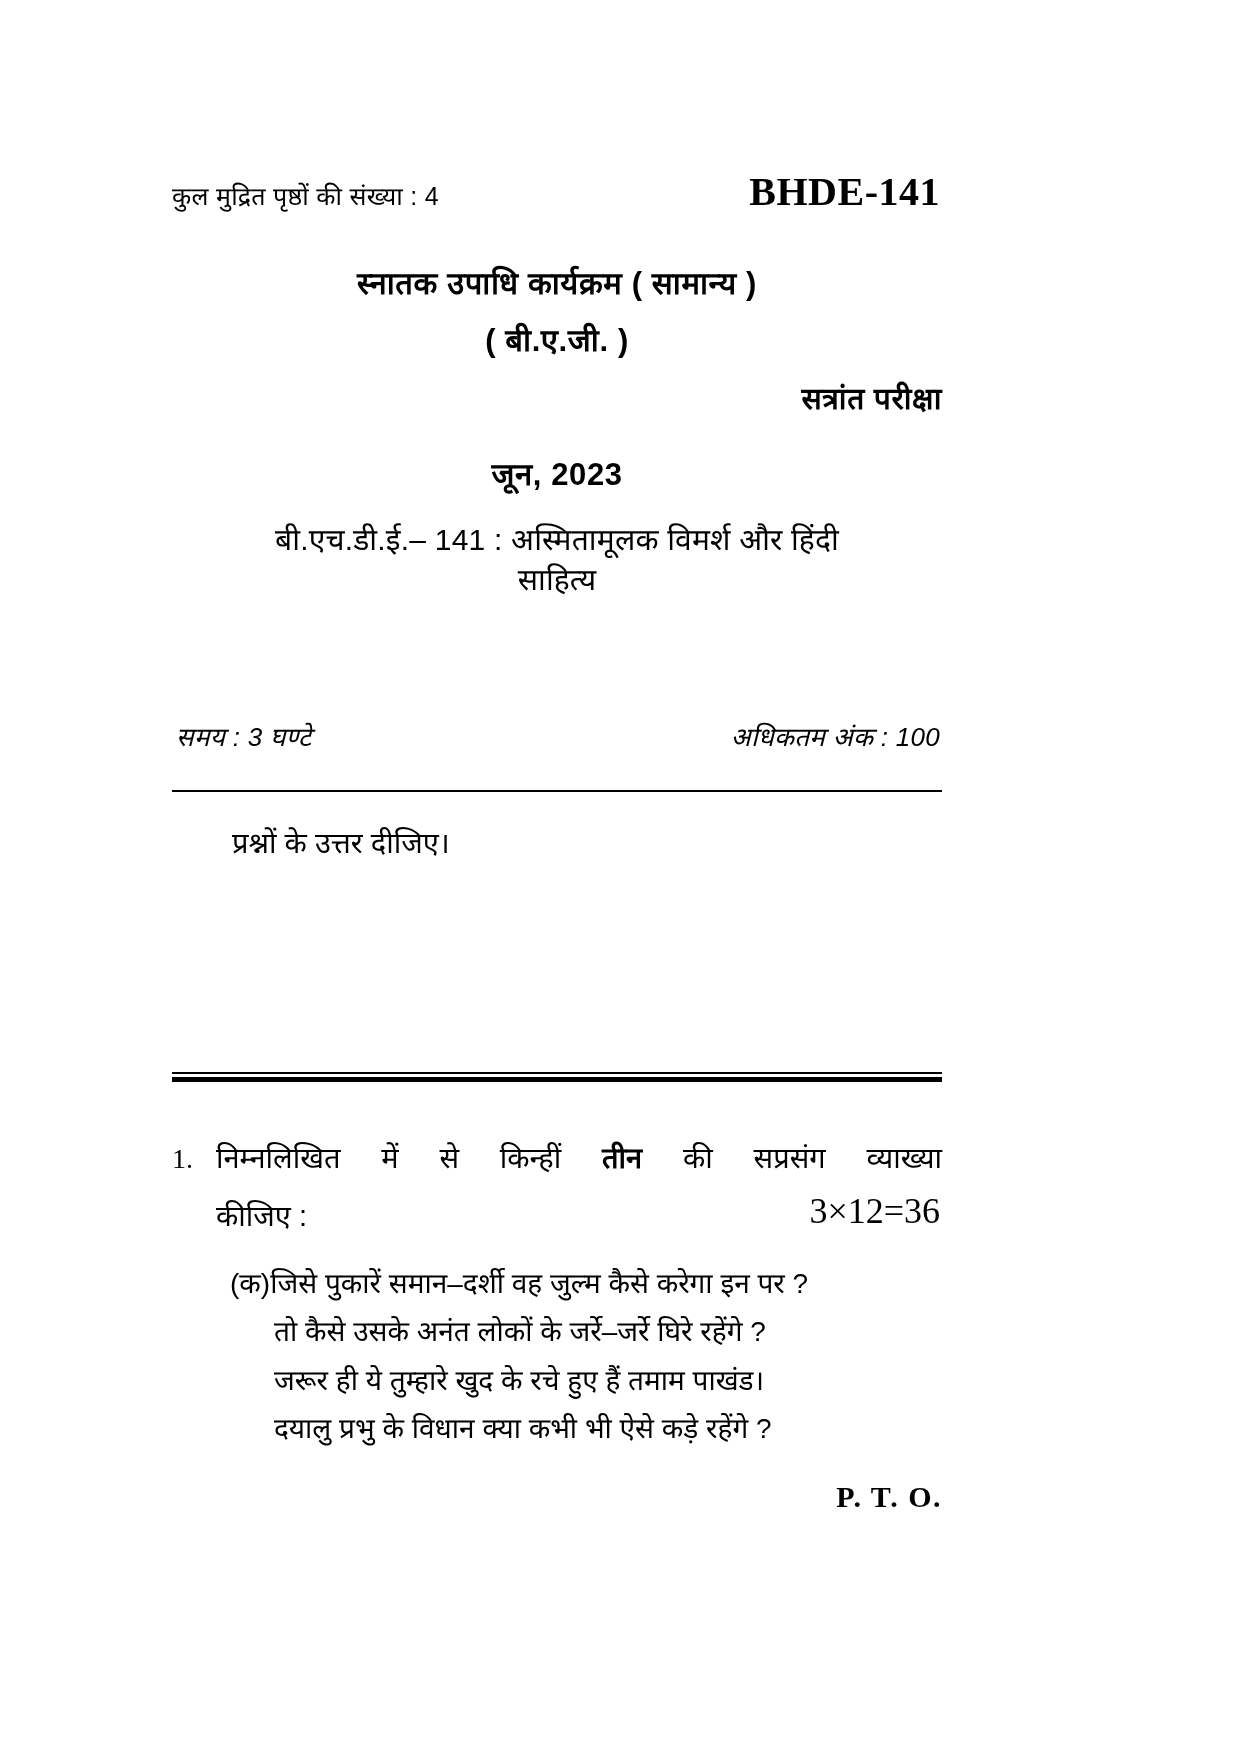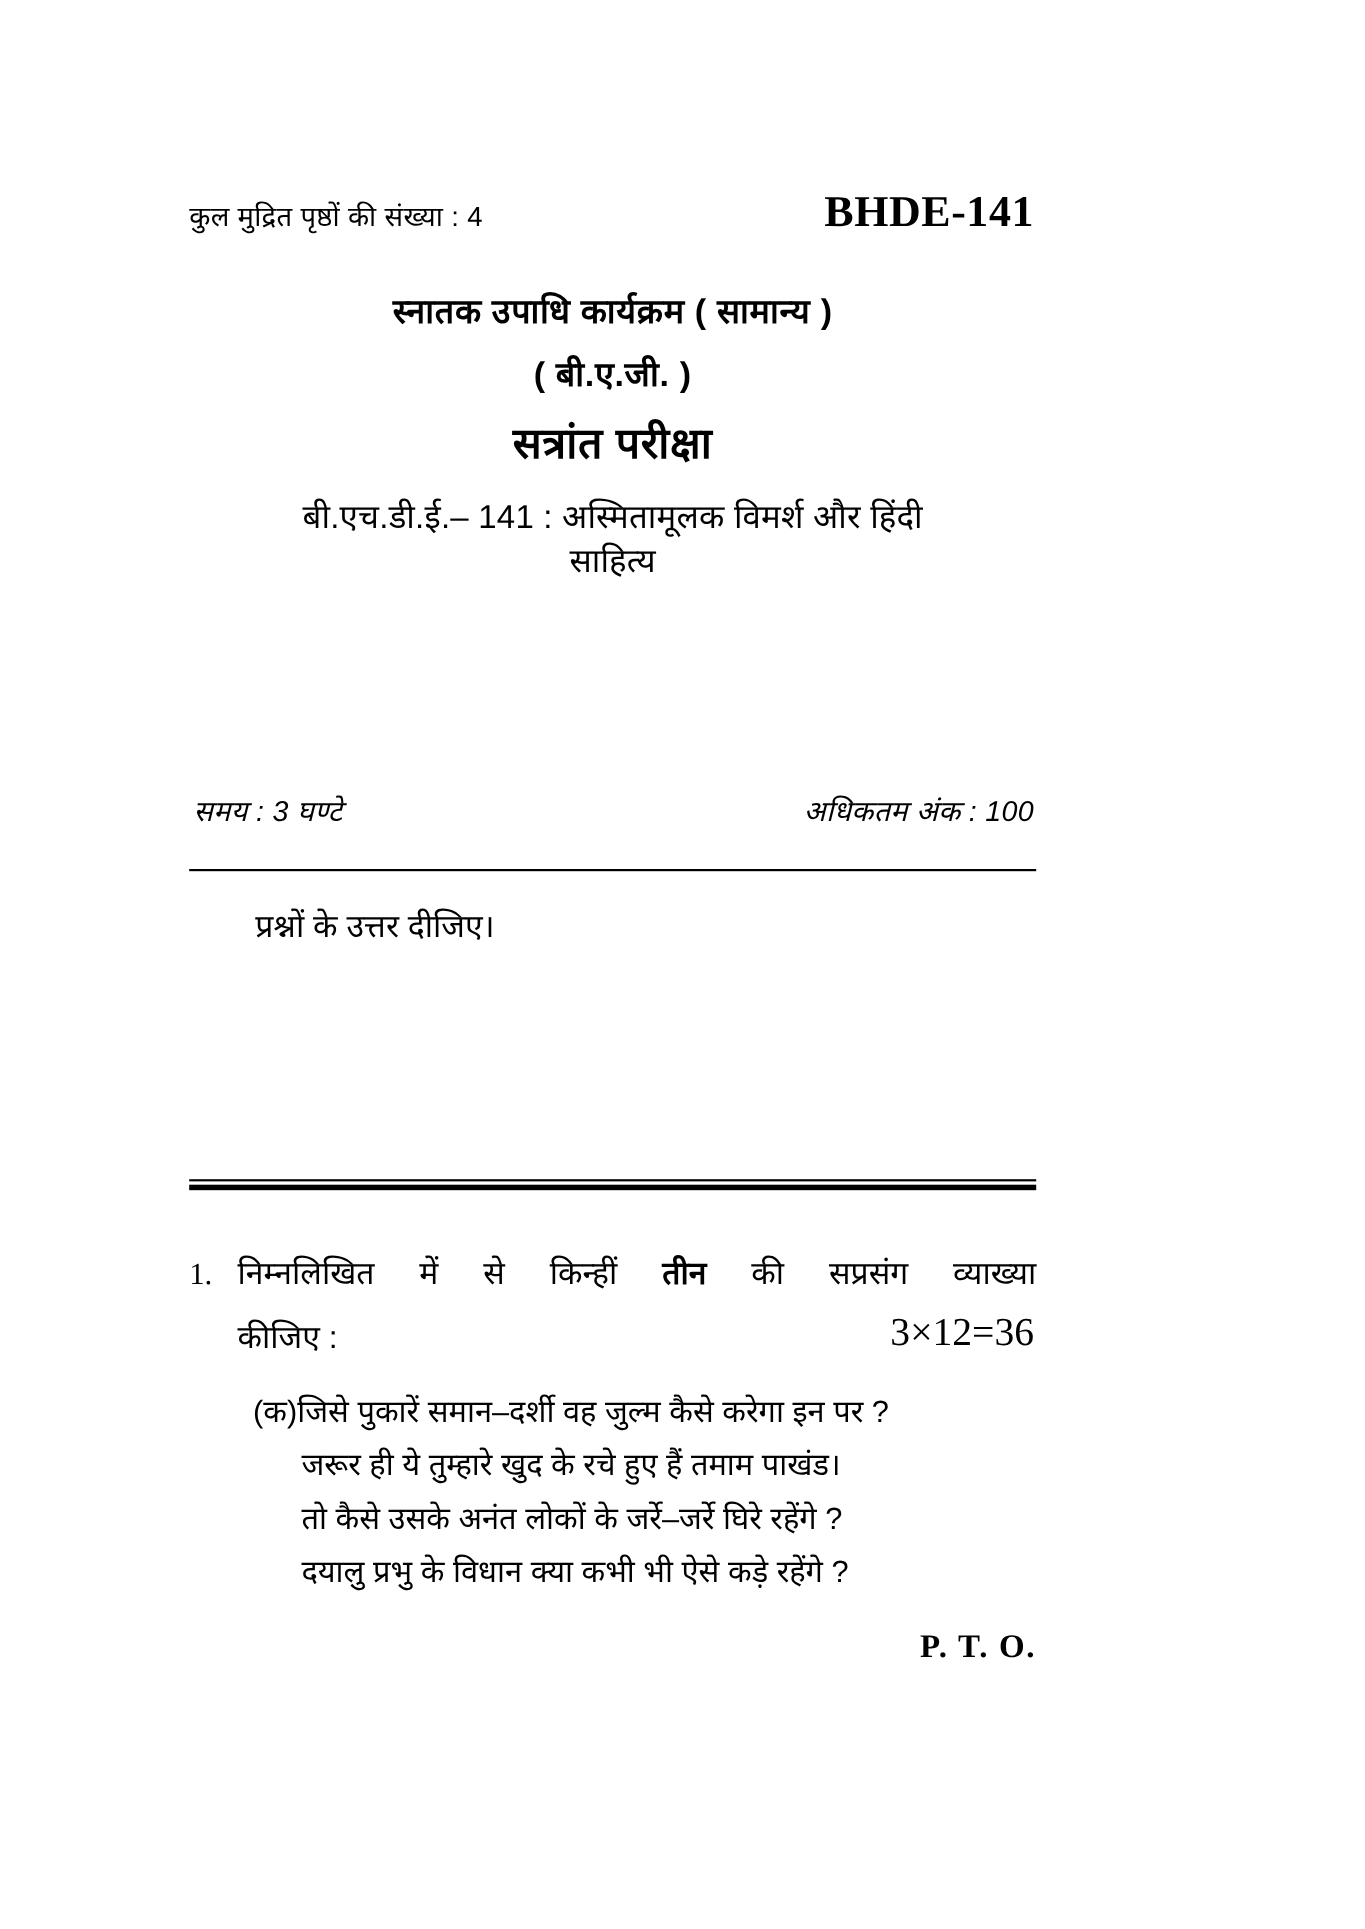--- a/index.html
+++ b/index.html
@@ -66,21 +66,21 @@
     font-weight: bold;
   }
   .title-line {
     font-size: 31px;
     line-height: 1.0;
     margin-bottom: 26px;
     letter-spacing: 0.6px;
   }
   .title-line.l1 { font-size: 31px; }
   .title-line.l2 { font-size: 31px; margin-bottom: 28px; }
-  .title-line.l3 { font-size: 39px; margin-bottom: 28px; }
+  .title-line.l3 { font-size: 30px; margin-bottom: 45px; text-align: right; }
   .title-line.l4 { font-size: 31px; margin-bottom: 30px; }
 
   .paper-title {
     font-family: "Liberation Sans", "DejaVu Sans", sans-serif;
     font-weight: normal;
     font-size: 30px;
     text-align: center;
     line-height: 1.32;
     letter-spacing: 0.2px;
   }
@@ -235,20 +235,21 @@
 
     <div class="header-row">
       <div class="printed-pages">कुल मुद्रित पृष्ठों की संख्या : 4</div>
       <div class="course-code">BHDE-141</div>
     </div>
 
     <div class="title-block">
       <div class="title-line l1">स्नातक उपाधि कार्यक्रम ( सामान्य )</div>
       <div class="title-line l2">( बी.ए.जी. )</div>
       <div class="title-line l3">सत्रांत परीक्षा</div>
+      <div class="title-line l4">जून, 2023</div>
       <div class="paper-title">
         <span>बी.एच.डी.ई.– 141 : अस्मितामूलक विमर्श और हिंदी</span>
         <span class="pt-line2">साहित्य</span>
       </div>
     </div>
 
     <div class="meta-row">
       <div class="meta-left">समय : 3 घण्टे</div>
       <div class="meta-right">अधिकतम अंक : 100</div>
     </div>
@@ -277,22 +278,22 @@
         <span>कीजिए :</span>
         <span class="q-marks">3×12=36</span>
       </div>
 
       <div class="stanza">
         <div class="stanza-first">
           <span class="st-label">(क)</span>
           <span class="st-line1 st-line">जिसे पुकारें समान–दर्शी वह जुल्म कैसे करेगा इन पर ?</span>
         </div>
         <div class="stanza-rest">
+          <div class="st-line">तो कैसे उसके अनंत लोकों के जर्रे–जर्रे घिरे रहेंगे ?</div>
           <div class="st-line">जरूर ही ये तुम्हारे खुद के रचे हुए हैं तमाम पाखंड।</div>
-          <div class="st-line">तो कैसे उसके अनंत लोकों के जर्रे–जर्रे घिरे रहेंगे ?</div>
           <div class="st-line">दयालु प्रभु के विधान क्या कभी भी ऐसे कड़े रहेंगे ?</div>
         </div>
       </div>
     </div>
 
     <div class="pto">P. T. O.</div>
 
   </div>
 </div>
 

